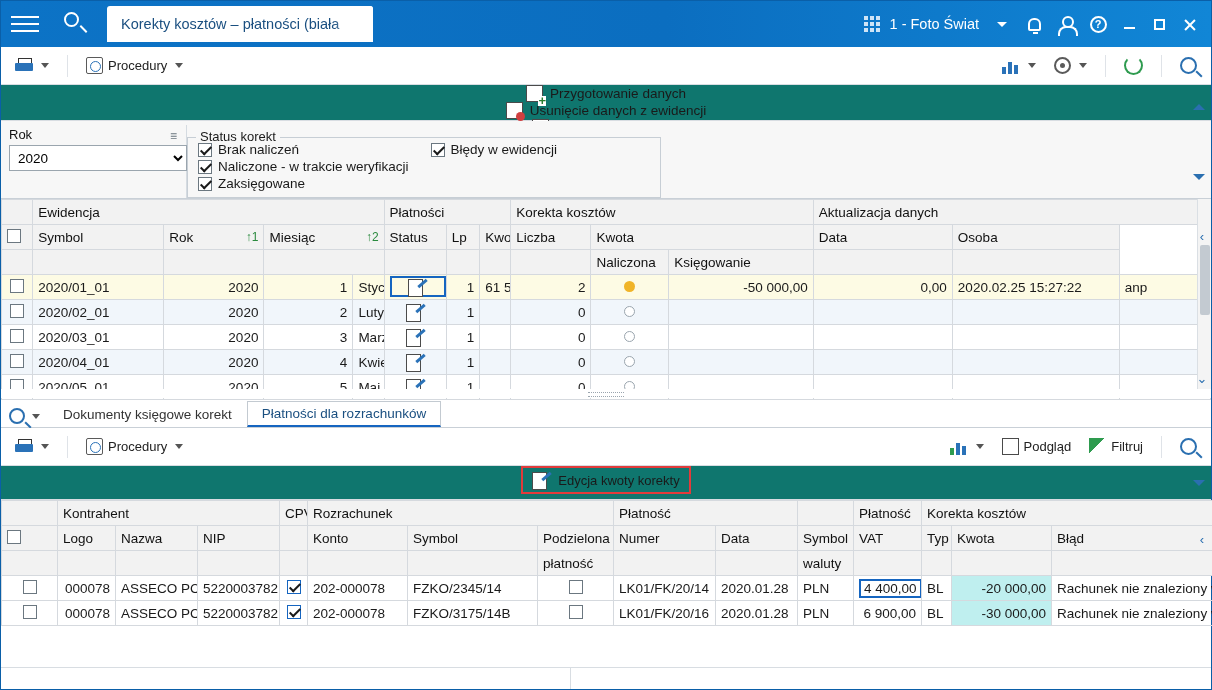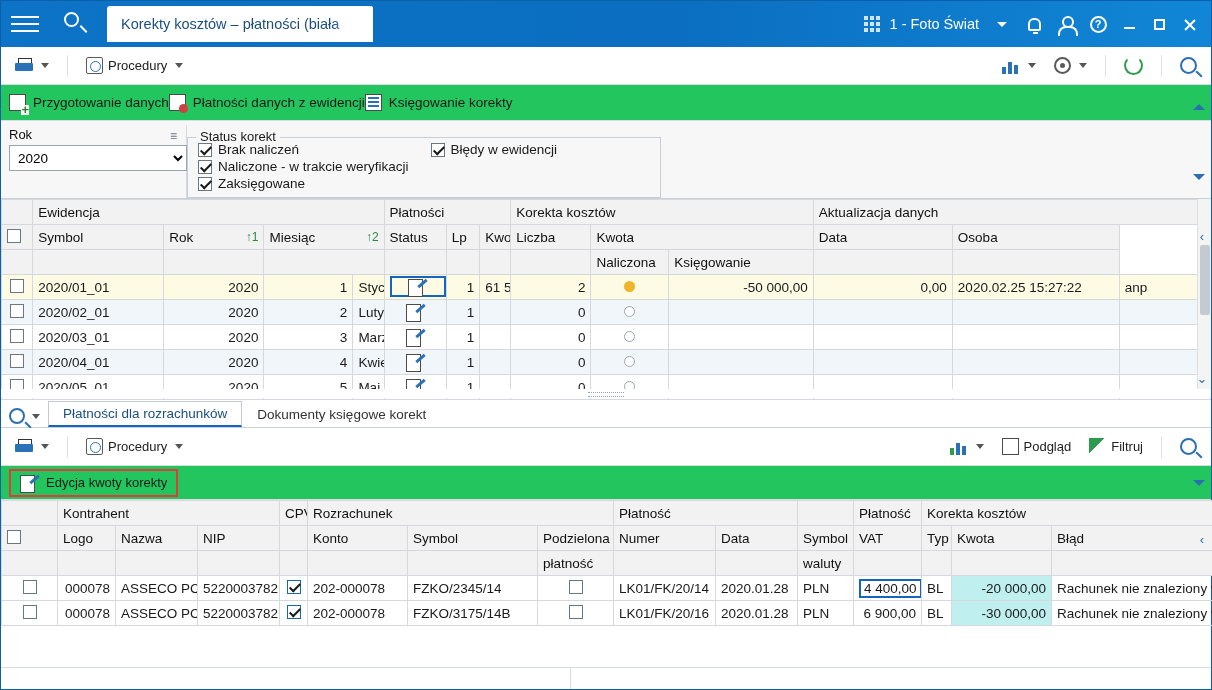--- a/index.html
+++ b/index.html
@@ -89,21 +89,21 @@
   .proc-ico { width: 17px; height: 17px; border: 1.5px solid #5a5a5a; border-radius: 2px; position: relative; background: #fff; }
   .proc-ico::after { content:""; position:absolute; left:3px; top:3px; width:9px; height:9px; border:1.5px solid #2a72b8; border-radius:50%; }
   .chart-ico { width: 18px; height: 16px; display:flex; align-items:flex-end; gap:2px; }
   .chart-ico i { display:block; width:4px; background:#2a72b8; }
   .gear-ico { width: 17px; height: 17px; border-radius: 50%; border: 2px solid #5a5a5a; position: relative; }
   .gear-ico::after { content:""; position:absolute; left:4px; top:4px; width:5px; height:5px; background:#5a5a5a; border-radius:50%; }
   .refresh-ico { width: 19px; height: 19px; border: 2px solid #2e9b4f; border-radius: 50%; border-top-color: transparent; position: relative; }
   .findmag { width: 17px; height: 17px; border: 2px solid #2a6fb0; border-radius: 50%; position: relative; }
   .findmag::after { content:""; position:absolute; width:8px; height:2px; background:#2a6fb0; transform: rotate(45deg); left:13px; top:14px; }
 
-  .toolbar2 { height: 36px; border-bottom: 1px solid #d8dde2; display: flex; align-items: center; padding: 0 8px; gap: 0; background: #22c55e; }
+  .toolbar2 { height: 36px; border-bottom: 1px solid #d8dde2; display: flex; align-items: center; padding: 0 8px; gap: 0; background: #0f766e; flex-direction: column; }
   .t2-item { display:flex; align-items:center; gap:7px; cursor: pointer; font-size: 13.5px; }
   .sq-ico { width: 17px; height: 17px; border: 1.5px solid #4a4a4a; background: #fff; position: relative; }
   .sq-ico.plus::after { content:"+"; position:absolute; right:-4px; bottom:-5px; color:#2a7d2e; font-size:13px; font-weight:bold; background:#fff; line-height:10px; }
   .sq-ico.del::after { content:""; position:absolute; right:-3px; bottom:-3px; width:9px; height:9px; border-radius:50%; background:#d04040; }
   .sq-ico.book { background: #fff; border-color:#4a4a4a; }
   .sq-ico.book::after { content:""; position:absolute; left:2px; top:2px; right:2px; bottom:2px; background: repeating-linear-gradient(to bottom, #2a72b8 0 2px, #fff 2px 4px); }
 
   
   .filterpanel {
     background: #f7f7f7;
@@ -289,21 +289,21 @@
       </div>
   </div>
 
   <div class="toolbar2">
     <div class="t2-item">
       <span class="sq-ico plus"></span>
       <span>Przygotowanie danych</span>
     </div>
     <div class="t2-item">
       <span class="sq-ico del"></span>
-      <span>Płatności danych z ewidencji</span>
+      <span>Usunięcie danych z ewidencji</span>
     </div>
     <div class="t2-item">
       <span class="sq-ico book"></span>
       <span>Księgowanie korekty</span>
     </div>
   </div>
 
   <div class="filterpanel">
     <div class="fp-col fp-rok">
       <div class="fp-label">Rok</div>
@@ -503,25 +503,25 @@
     <div class="side-chev" style="top:172px;">⌄</div>
   </div>
 
   <div class="splitter"></div>
 
   <div class="tabsrow">
     <div class="tabs-lead">
       <span class="findmag" style="width:16px;height:16px"></span>
       <span class="caret"></span>
     </div>
+    <div class="tab">
+      <span>Dokumenty księgowe korekt</span>
+    </div>
     <div class="tab active">
       <span>Płatności dla rozrachunków</span>
-    </div>
-    <div class="tab">
-      <span>Dokumenty księgowe korekt</span>
     </div>
   </div>
 
   <div class="toolbar">
     <div class="tool-item">
         <span class="printer"></span>
         <span class="caret"></span>
       </div>
     <div class="sep-v"></div>
     <div class="tool-item">

